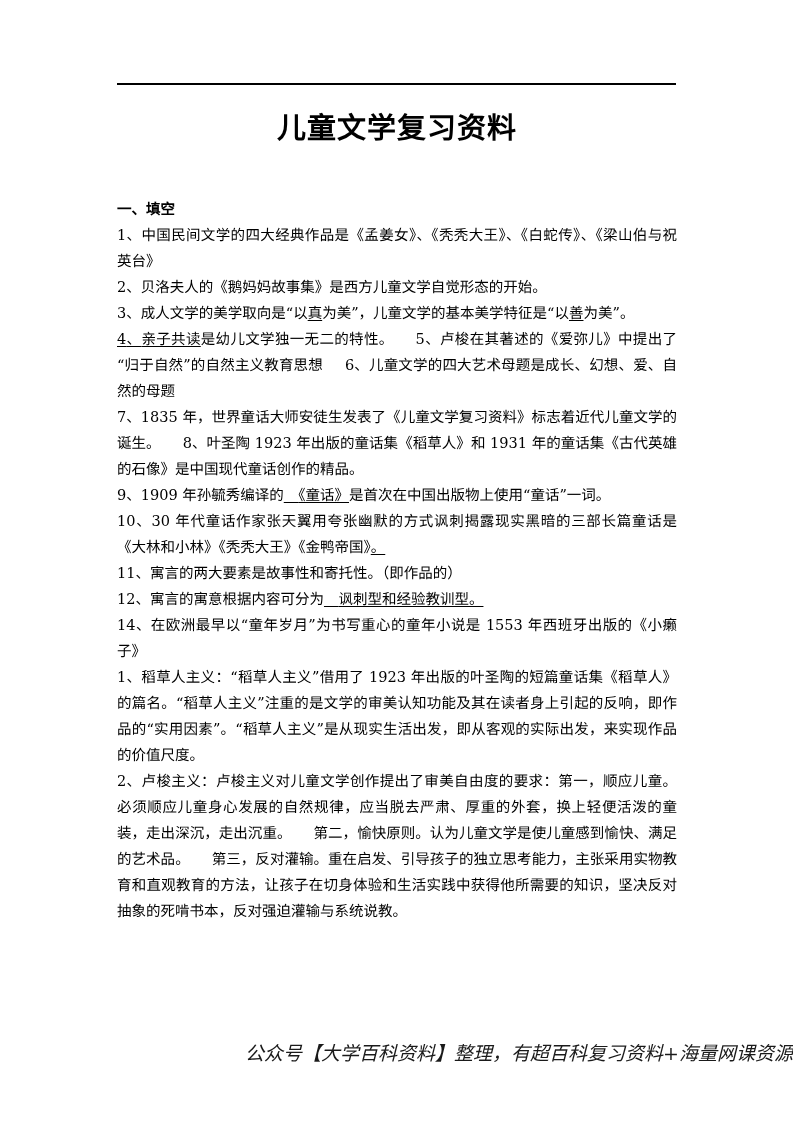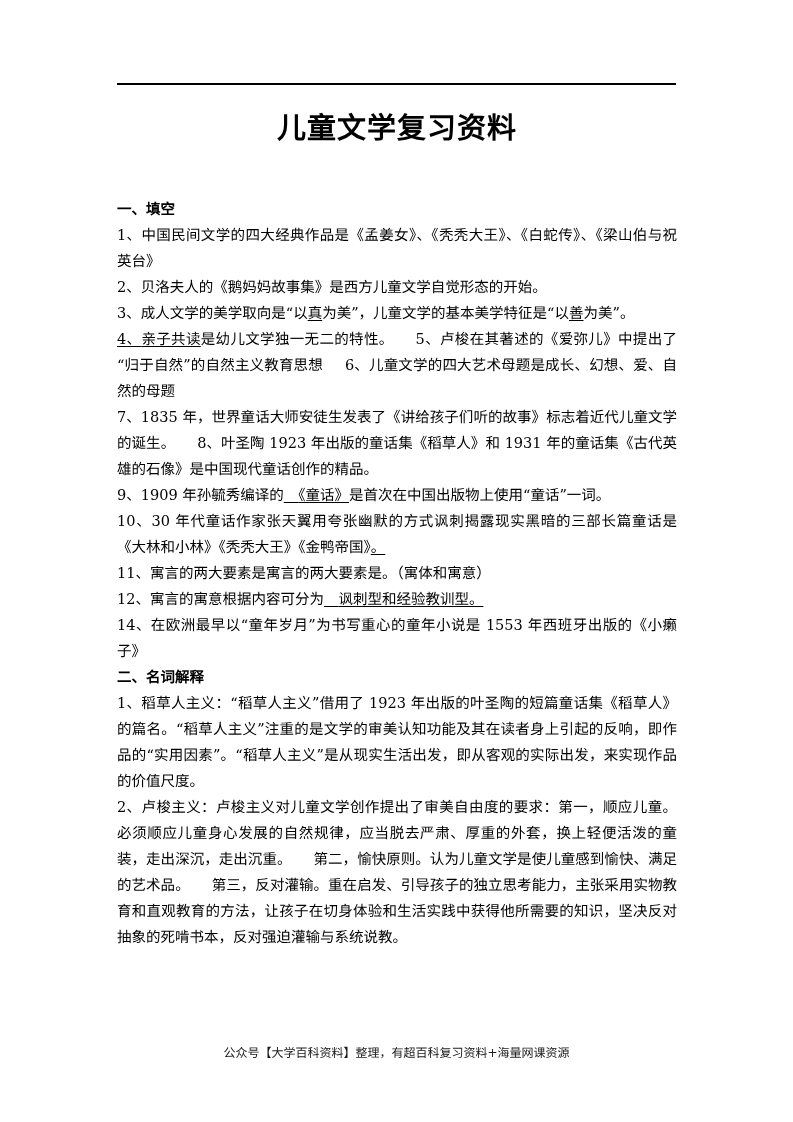--- a/index.html
+++ b/index.html
@@ -72,54 +72,54 @@
   }
   .gap {
     display: inline-block;
     width: 22px;
   }
   .footer {
     position: absolute;
     left: 0;
     right: 0;
     top: 1031px;
-    text-align: center;
-    font-size: 12px;
+    text-align: right;
+    font-size: 19px;
     line-height: 20px;
     color: #1a1a1a;
+    font-style: italic;
   }
   .richtext b { font-family: "DejaVu Sans", "Liberation Sans", sans-serif; font-weight: normal; }
 </style>
 </head>
 <body>
 
 <div class="page">
 
   <div class="header-rule"></div>
 
   <div class="content">
 
     <h1 class="doc-title">儿童文学复习资料</h1>
 
     <div>
       <p class="section-heading">一、填空</p>
       <p class="para richtext"><span class="num">1</span>、中国民间文学的四大经典作品是<b>《孟姜女》</b>、<b>《秃秃大王》</b>、<b>《白蛇传》</b>、<b>《梁山伯与祝英台》</b></p>
       <p class="para richtext"><span class="num">2</span>、贝洛夫人的<b>《鹅妈妈故事集》</b>是西方儿童文学自觉形态的开始。</p>
       <p class="para richtext"><span class="num">3</span>、成人文学的美学取向是“以<b><u>真</u></b>为美”，儿童文学的基本美学特征是“以<b><u>善</u></b>为美”。</p>
       <p class="para richtext"><u><span class="num">4</span>、<b>亲子共读</b></u>是幼儿文学独一无二的特性。<span class="gap"></span><span class="num">5</span>、卢梭在其著述的<b>《爱弥儿》</b>中提出了“归于自然”的自然主义教育思想<span class="gap"></span><span class="num">6</span>、儿童文学的四大艺术母题是<b>成长、幻想、爱、自然的母题</b></p>
-      <p class="para richtext"><span class="num">7</span>、<span class="num">1835</span> 年，世界童话大师安徒生发表了<b>《讲给孩子们听的故事》</b>标志着近代儿童文学的诞生。<span class="gap"></span><b><span class="num">8</span>、</b>叶圣陶 <span class="num">1923</span> 年出版的童话集<b>《稻草人》</b>和 <span class="num">1931</span> 年的童话集<b>《古代英雄的石像》</b>是中国现代童话创作的精品。</p>
+      <p class="para richtext"><span class="num">7</span>、<span class="num">1835</span> 年，世界童话大师安徒生发表了<b>《儿童文学复习资料》</b>标志着近代儿童文学的诞生。<span class="gap"></span><b><span class="num">8</span>、</b>叶圣陶 <span class="num">1923</span> 年出版的童话集<b>《稻草人》</b>和 <span class="num">1931</span> 年的童话集<b>《古代英雄的石像》</b>是中国现代童话创作的精品。</p>
       <p class="para richtext"><span class="num">9</span>、<span class="num">1909</span> 年孙毓秀编译的<u>　<b>《童话》</b></u>是首次在中国出版物上使用“童话”一词。</p>
       <p class="para richtext"><span class="num">10</span>、<span class="num">30</span> 年代童话作家张天翼用夸张幽默的方式讽刺揭露现实黑暗的三部长篇童话是<b>《大林和小林》《秃秃大王》《金鸭帝国》<u>。</u></b></p>
-      <p class="para richtext"><span class="num">11</span>、寓言的两大要素是<b>寓言的两大要素是。（寓体和寓意）</b></p>
+      <p class="para richtext"><span class="num">11</span>、寓言的两大要素是<b>故事性和寄托性。（即作品的）</b></p>
       <p class="para richtext"><span class="num">12</span>、寓言的寓意根据内容可分为<u>　<b>讽刺型和经验教训型。</b></u></p>
       <p class="para richtext"><span class="num">14</span>、在欧洲最早以“童年岁月”为书写重心的童年小说是 <span class="num">1553</span> 年西班牙出版的<b>《小癞子》</b></p>
     </div>
 
     <div>
-      <p class="section-heading">二、名词解释</p>
       <p class="para richtext"><b><span class="num">1</span>、稻草人主义</b>：“稻草人主义”借用了 <span class="num">1923</span> 年出版的叶圣陶的短篇童话集《稻草人》的篇名。“稻草人主义”注重的是文学的审美认知功能及其在读者身上引起的反响，即作品的“实用因素”。“稻草人主义”是从现实生活出发，即从客观的实际出发，来实现作品的价值尺度。</p>
       <p class="para richtext"><b><span class="num">2</span>、卢梭主义</b>：卢梭主义对儿童文学创作提出了审美自由度的要求：第一，顺应儿童。必须顺应儿童身心发展的自然规律，应当脱去严肃、厚重的外套，换上轻便活泼的童装，走出深沉，走出沉重。<span class="gap"></span>第二，愉快原则。认为儿童文学是使儿童感到愉快、满足的艺术品。<span class="gap"></span>第三，反对灌输。重在启发、引导孩子的独立思考能力，主张采用实物教育和直观教育的方法，让孩子在切身体验和生活实践中获得他所需要的知识，坚决反对抽象的死啃书本，反对强迫灌输与系统说教。</p>
     </div>
 
   </div>
 
   <div class="footer">公众号【大学百科资料】整理，有超百科复习资料+海量网课资源</div>
 
 </div>
 

